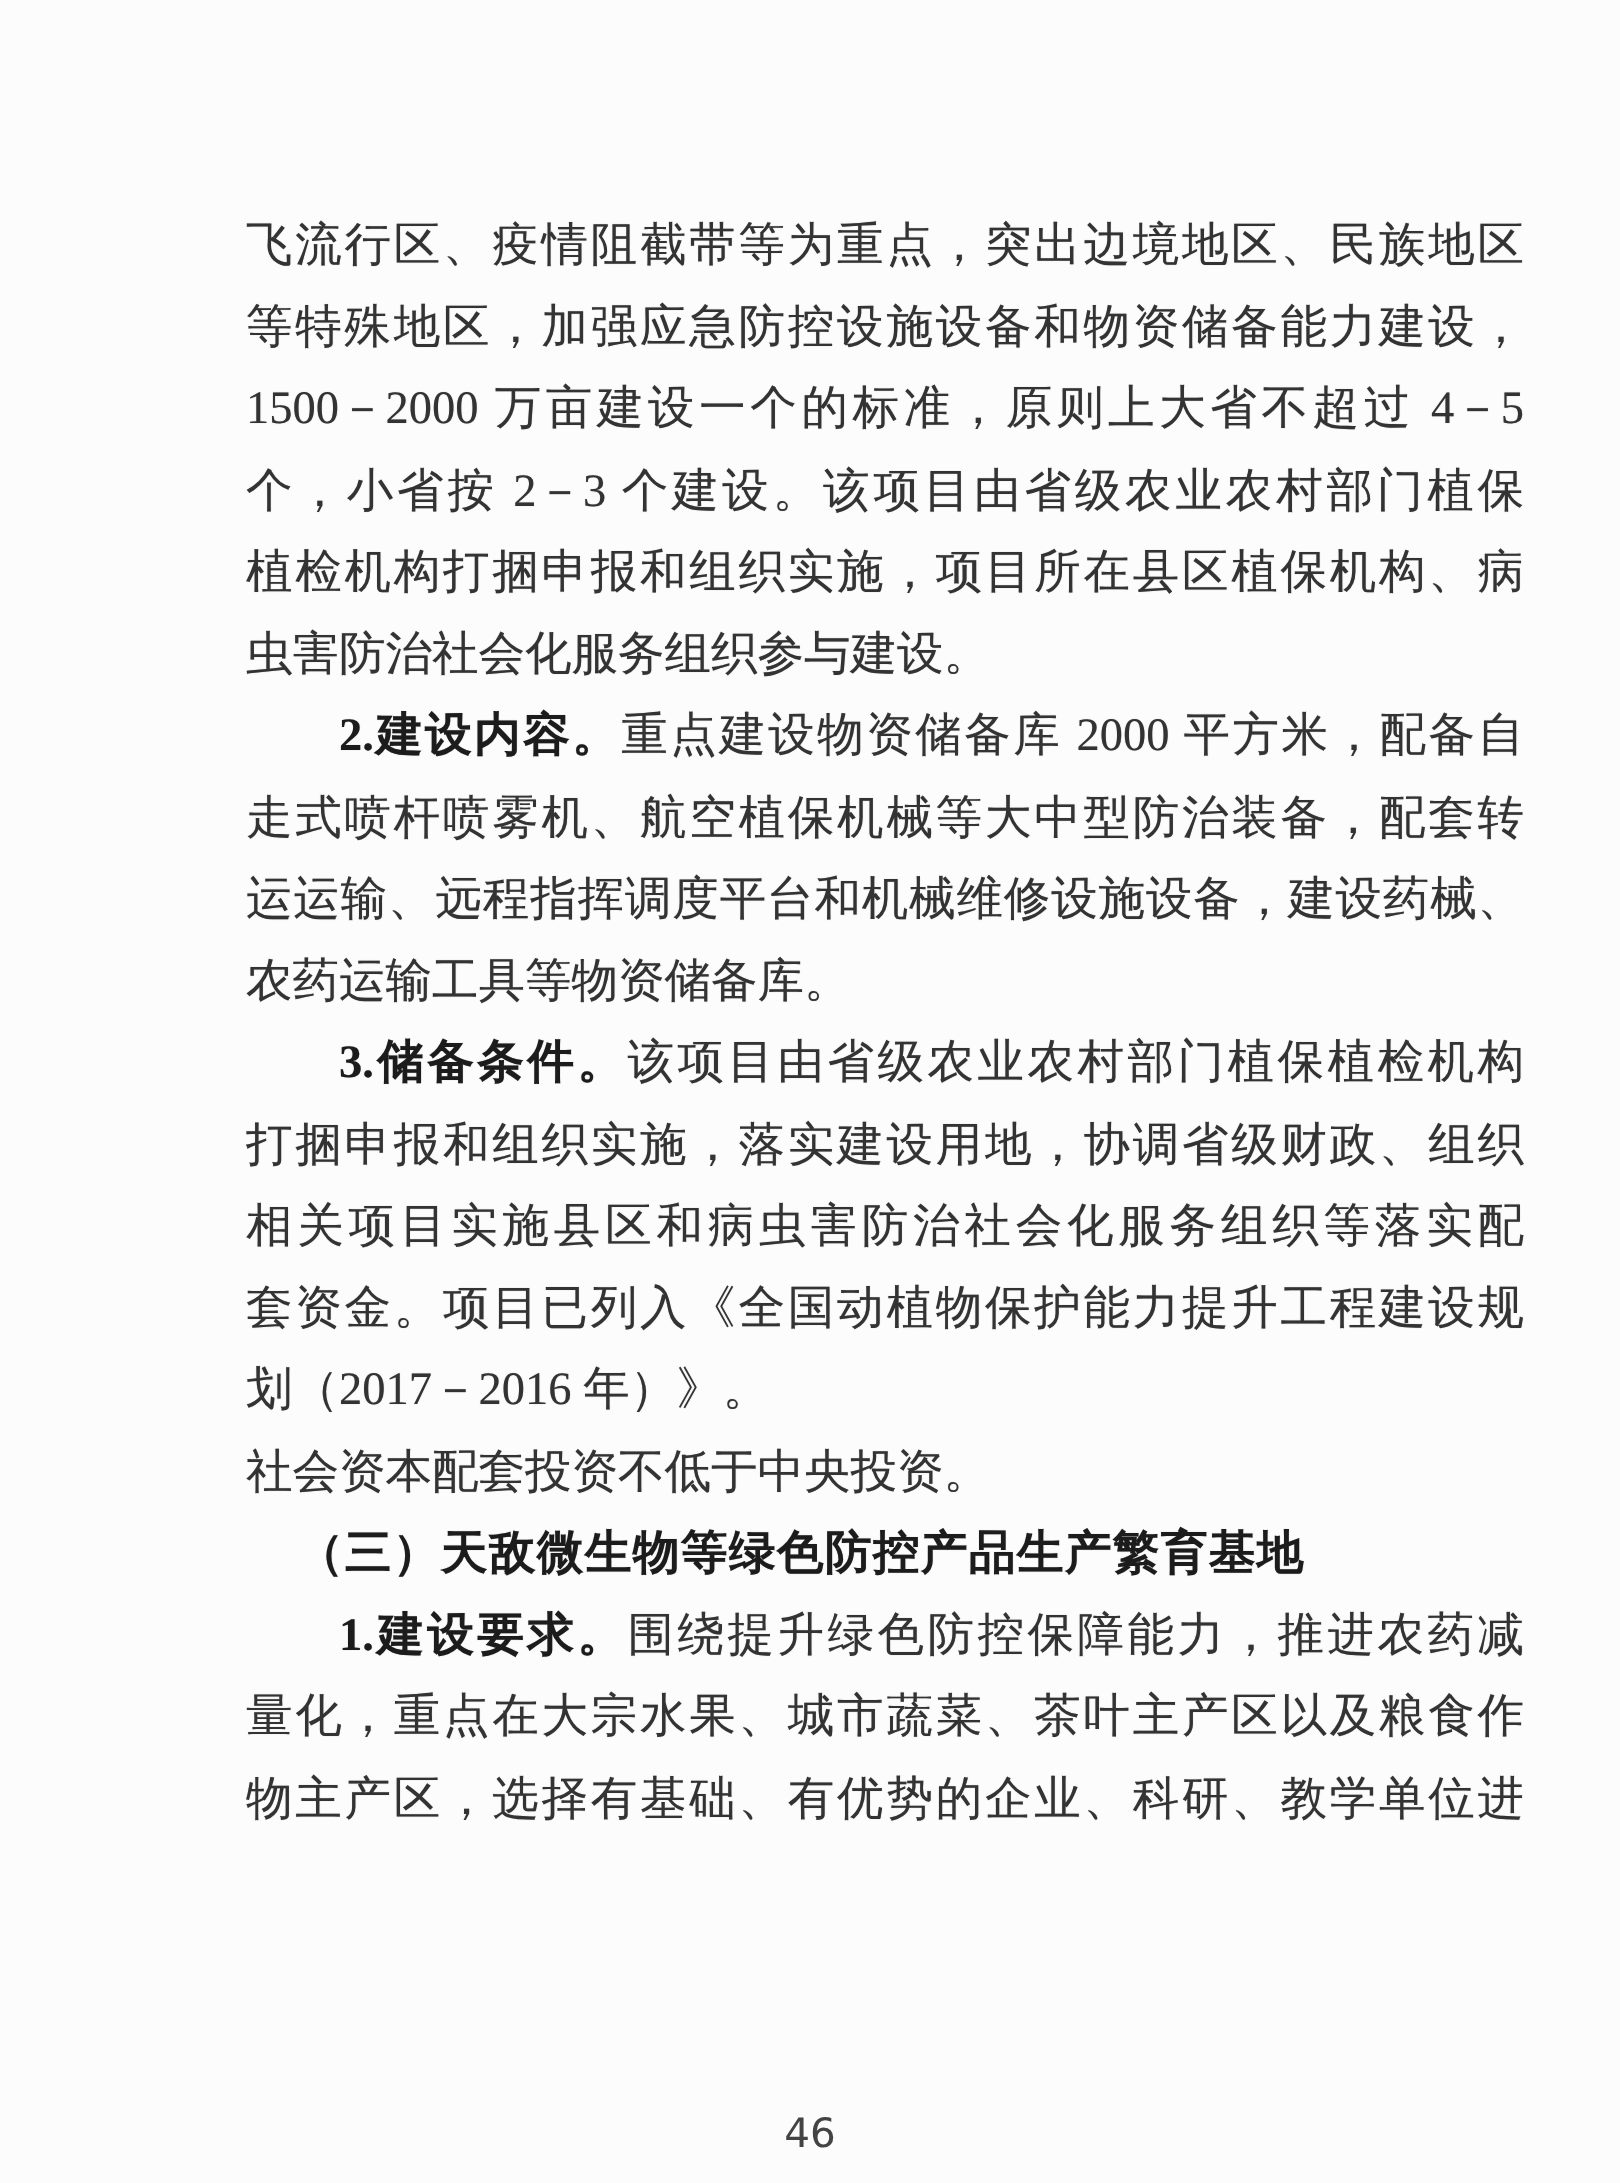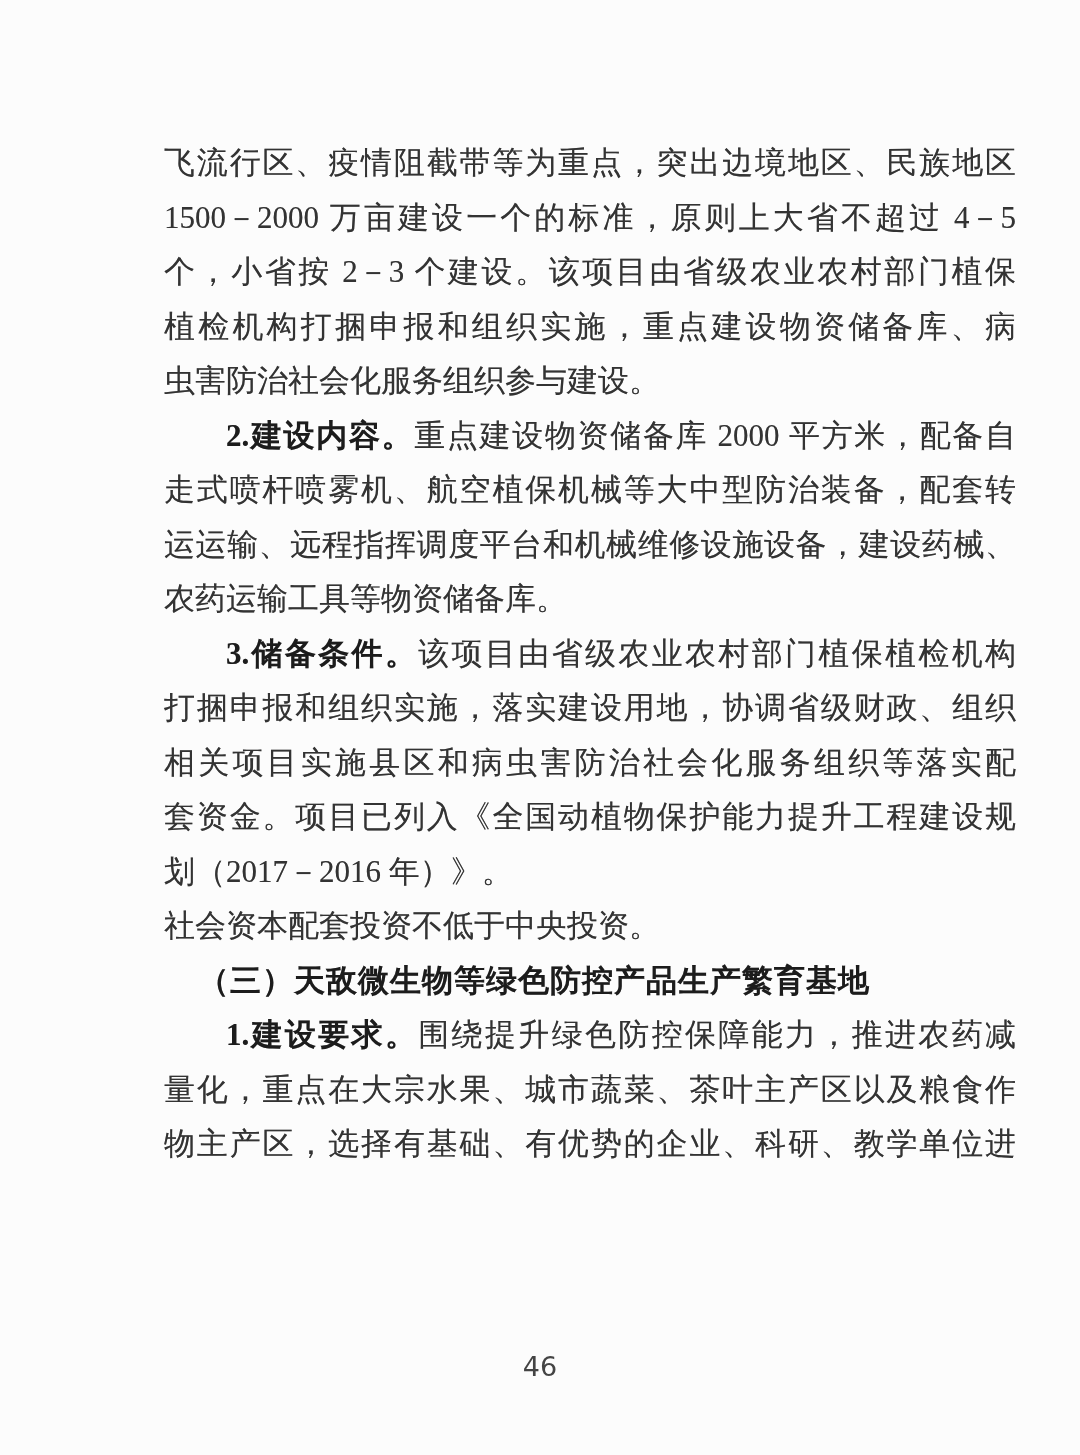--- a/index.html
+++ b/index.html
@@ -42,40 +42,41 @@
   .para.heading .line {
     text-align: left;
     text-align-last: left;
     text-indent: 34px;
     font-weight: bold;
     color: var(--bold-color, #1c1c1c);
     letter-spacing: 1px;
   }
   .footer {
     position: absolute;
-    top: 1352px;
+    top: 1408px;
     left: 0;
     width: 100%;
     text-align: center;
     font-family: "DejaVu Sans", "Liberation Sans", sans-serif;
     font-size: 27px;
     line-height: 30px;
     color: var(--footer-color, #444444);
   }
 </style>
 </head>
 <body>
 
 <div class="page">
   <div class="text-block" id="text-block">
       <div class="para">
         <div class="line">飞流行区、疫情阻截带等为重点，突出边境地区、民族地区</div>
+        <div class="line">等特殊地区，加强应急防控设施设备和物资储备能力建设，</div>
         <div class="line">1500－2000 万亩建设一个的标准，原则上大省不超过 4－5</div>
         <div class="line">个，小省按 2－3 个建设。该项目由省级农业农村部门植保</div>
-        <div class="line">植检机构打捆申报和组织实施，重点建设物资储备库、病</div>
+        <div class="line">植检机构打捆申报和组织实施，项目所在县区植保机构、病</div>
         <div class="line last">虫害防治社会化服务组织参与建设。</div>
       </div>
       <div class="para">
         <div class="line indent"><span class="lead-bold">2.建设内容。</span>重点建设物资储备库 2000 平方米，配备自</div>
         <div class="line">走式喷杆喷雾机、航空植保机械等大中型防治装备，配套转</div>
         <div class="line">运运输、远程指挥调度平台和机械维修设施设备，建设药械、</div>
         <div class="line last">农药运输工具等物资储备库。</div>
       </div>
       <div class="para">
         <div class="line indent"><span class="lead-bold">3.储备条件。</span>该项目由省级农业农村部门植保植检机构</div>

